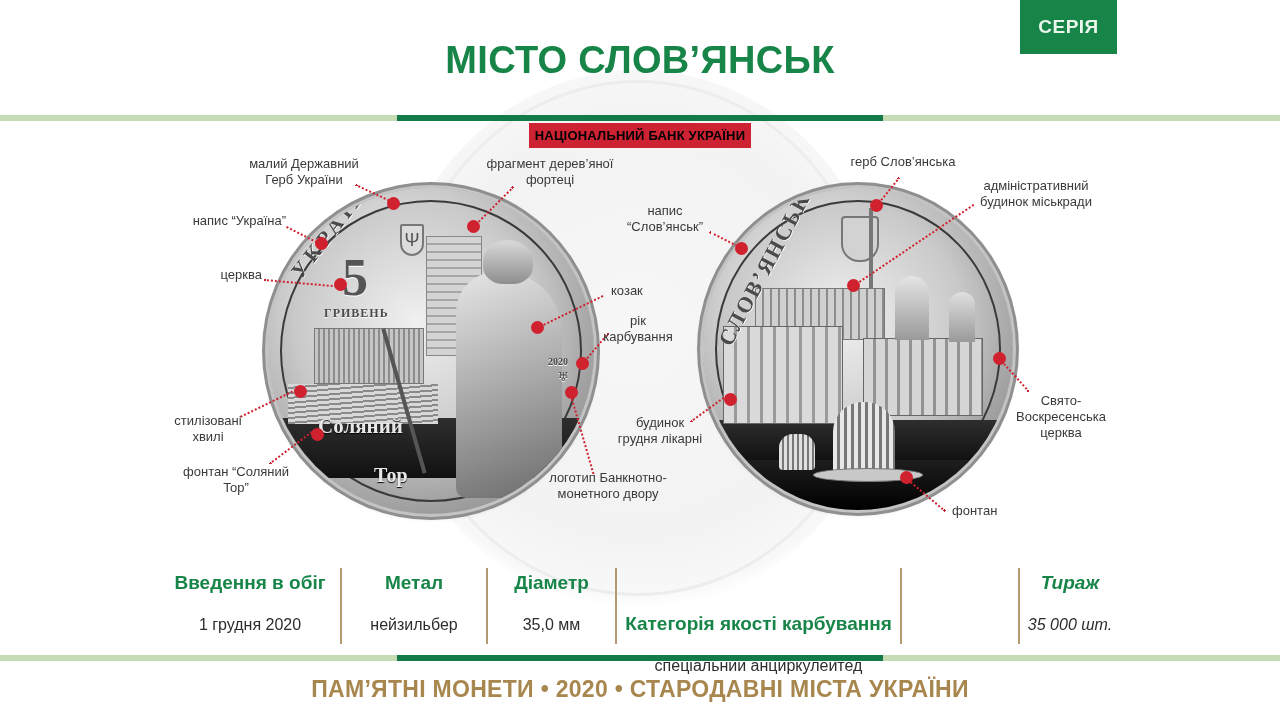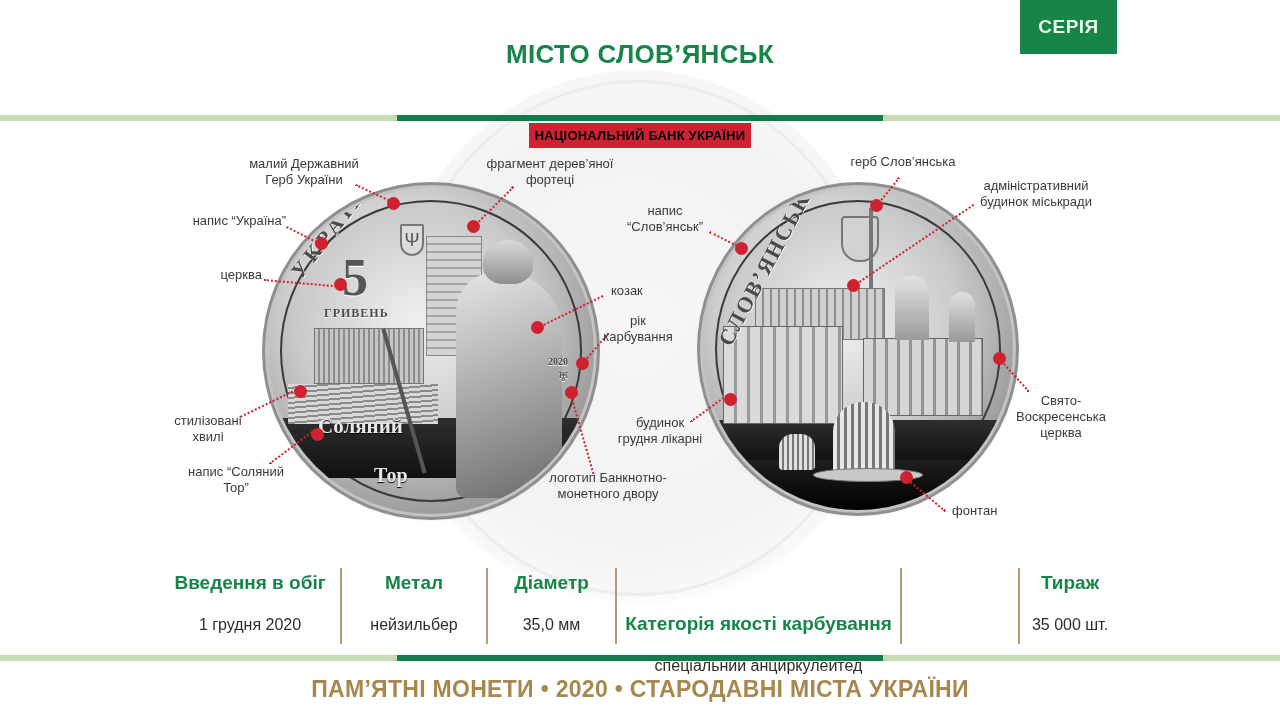--- a/index.html
+++ b/index.html
@@ -8,21 +8,21 @@
 
   .watermark { position: absolute; left: 388px; top: 70px; width: 500px; height: 540px; border-radius: 50%;
     background: radial-gradient(circle at 50% 48%, #f6f6f6 0%, #f1f1f1 55%, #f7f7f7 70%, #ffffff 74%); opacity: 0.9; }
   .watermark-ring { position: absolute; left: 400px; top: 80px; width: 476px; height: 516px; border-radius: 50%;
     border: 3px solid #ededed; }
 
   .series-badge { position: absolute; left: 1020px; top: 0; width: 97px; height: 54px; background: #178548;
     color: #eaf6ec; font-weight: bold; font-size: 19px; display: flex; align-items: center; justify-content: center; letter-spacing: 0.5px; }
 
   .page-title { position: absolute; left: 0; top: 39px; width: 1280px; text-align: center; color: #178548;
-    font-size: 26px; font-weight: bold; letter-spacing: 0.3px; }
+    font-size: 38px; font-weight: bold; letter-spacing: 0.3px; }
 
   .rule-light { position: absolute; left: 0; width: 1280px; height: 6px; background: #c6dcb5; }
   .rule-dark { position: absolute; left: 397px; width: 486px; height: 6px; background: #137a4a; }
 
   .nbu-badge { position: absolute; left: 529px; top: 123px; width: 222px; height: 25px; background: #cc2232;
     color: #000000; font-size: 13px; font-weight: bold; display: flex; align-items: center; justify-content: center; letter-spacing: 0.2px; }
 
   .coin { position: absolute; border-radius: 50%;
     background: radial-gradient(circle at 42% 38%, #eeeeee 0%, #d2d2d2 40%, #9a9a9a 75%, #5a5a5a 100%);
     box-shadow: 0 0 0 3px #c4c4c4, 0 0 0 6px #8f8f8f, 0 2px 6px rgba(0,0,0,0.35); overflow: hidden; }
@@ -175,21 +175,21 @@
 </div>
 <div class="callout" style="left:596px; top:313px; width:84px;">
   <div>рік</div>
   <div>карбування</div>
 </div>
 <div class="callout" style="left:170px; top:413px; width:76px;">
   <div>стилізовані</div>
   <div>хвилі</div>
 </div>
 <div class="callout" style="left:176px; top:464px; width:120px;">
-  <div>напис  “Соляний</div>
+  <div>фонтан  “Соляний</div>
   <div>Тор”</div>
 </div>
 <div class="callout" style="left:538px; top:470px; width:140px;">
   <div>логотип Банкнотно-</div>
   <div>монетного двору</div>
 </div>
 
 <div class="callout" style="left:838px; top:154px; width:130px;">
   <div>герб Слов’янська</div>
 </div>
@@ -229,21 +229,21 @@
     <div class="spec-head">Діаметр</div>
     <div class="spec-val">35,0 мм</div>
   </div>
   <div class="spec-divider" style="left:615px;"></div>
   <div class="spec-col" style="left:617px; width:283px;margin-top:41px;">
     <div class="spec-head">Категорія якості карбування</div>
     <div class="spec-val">спеціальний анциркулейтед</div>
   </div>
   <div class="spec-divider" style="left:900px;"></div>
   <div class="spec-divider" style="left:1018px;"></div>
-  <div class="spec-col" style="left:1020px; width:100px;">
+  <div class="spec-col" style="left:1020px; width:100px;font-style:italic;">
     <div class="spec-head">Тираж</div>
     <div class="spec-val">35 000 шт.</div>
   </div>
 </div>
 
 <div class="rule-light" style="top:655px;"></div>
 <div class="rule-dark" style="top:655px;"></div>
 
 <div class="footer-title">ПАМ’ЯТНІ МОНЕТИ • 2020 • СТАРОДАВНІ МІСТА УКРАЇНИ</div>
 

